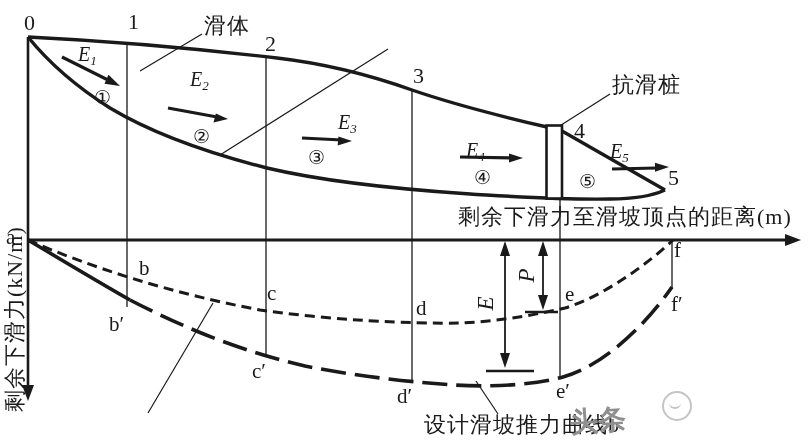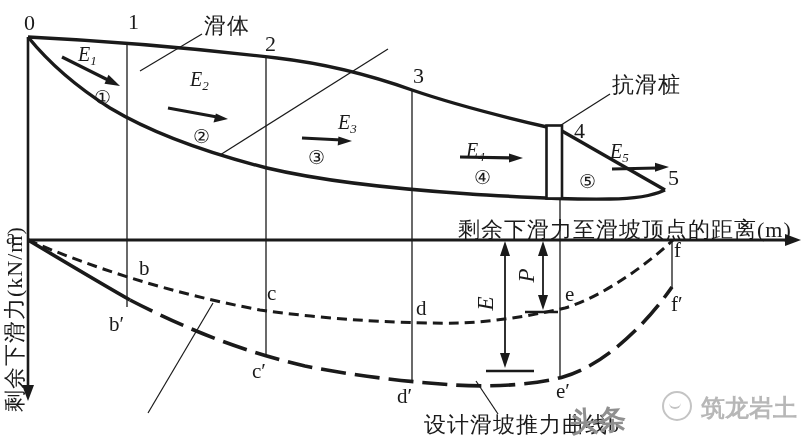--- a/index.html
+++ b/index.html
@@ -111,21 +111,21 @@
   <div class="lbl elabel" style="left:314px;top:112px;margin-left:24px;"><span class="ebase">E</span><span class="esub">3</span></div>
   <div class="lbl elabel" style="left:466px;top:140px;"><span class="ebase">E</span><span class="esub">4</span></div>
   <div class="lbl elabel" style="left:610px;top:141px;"><span class="ebase">E</span><span class="esub">5</span></div>
 
   <div class="lbl circ" style="left:94px;top:88px;">①</div>
   <div class="lbl circ" style="left:193px;top:127px;">②</div>
   <div class="lbl circ" style="left:308px;top:148px;">③</div>
   <div class="lbl circ" style="left:474px;top:168px;">④</div>
   <div class="lbl circ" style="left:579px;top:172px;">⑤</div>
 
-  <div class="lbl cjk" style="left:458px;top:219px;">剩余下滑力至滑坡顶点的距离(m)</div>
+  <div class="lbl cjk" style="left:458px;top:206px;">剩余下滑力至滑坡顶点的距离(m)</div>
   <div class="lbl cjk ylab" style="left:-68px;top:318px;width:166px;height:22px;text-align:center;">剩余下滑力(kN/m)</div>
   <div class="lbl letter" style="left:6px;top:227px;">a</div>
 
   <div class="lbl letter" style="left:139px;top:258px;">b</div>
   <div class="lbl letter" style="left:267px;top:283px;">c</div>
   <div class="lbl letter" style="left:416px;top:298px;">d</div>
   <div class="lbl letter" style="left:565px;top:284px;">e</div>
   <div class="lbl letter" style="left:674px;top:240px;">f</div>
 
   <div class="lbl letter" style="left:109px;top:314px;">b′</div>
@@ -133,16 +133,15 @@
   <div class="lbl letter" style="left:397px;top:386px;">d′</div>
   <div class="lbl letter" style="left:556px;top:381px;">e′</div>
   <div class="lbl letter" style="left:671px;top:294px;">f′</div>
 
   <div class="lbl measure" style="left:478px;top:292px;">E</div>
   <div class="lbl measure" style="left:519px;top:264px;">P</div>
 
   <div class="lbl caption" style="left:424px;top:414px;">设计滑坡推力曲线b</div>
 
   <div class="logo-circle" style="left:662px;top:391px;"></div>
-  <div class="lbl wm-brand" style="left:701px;top:396px;font-size:24px;">筑龙岩土</div>
   <div class="lbl wm" style="left:570px;top:407px;font-size:28px;font-weight:bold;transform:rotate(-4deg);">头条</div>
 
 </div>
 
 </body></html>

